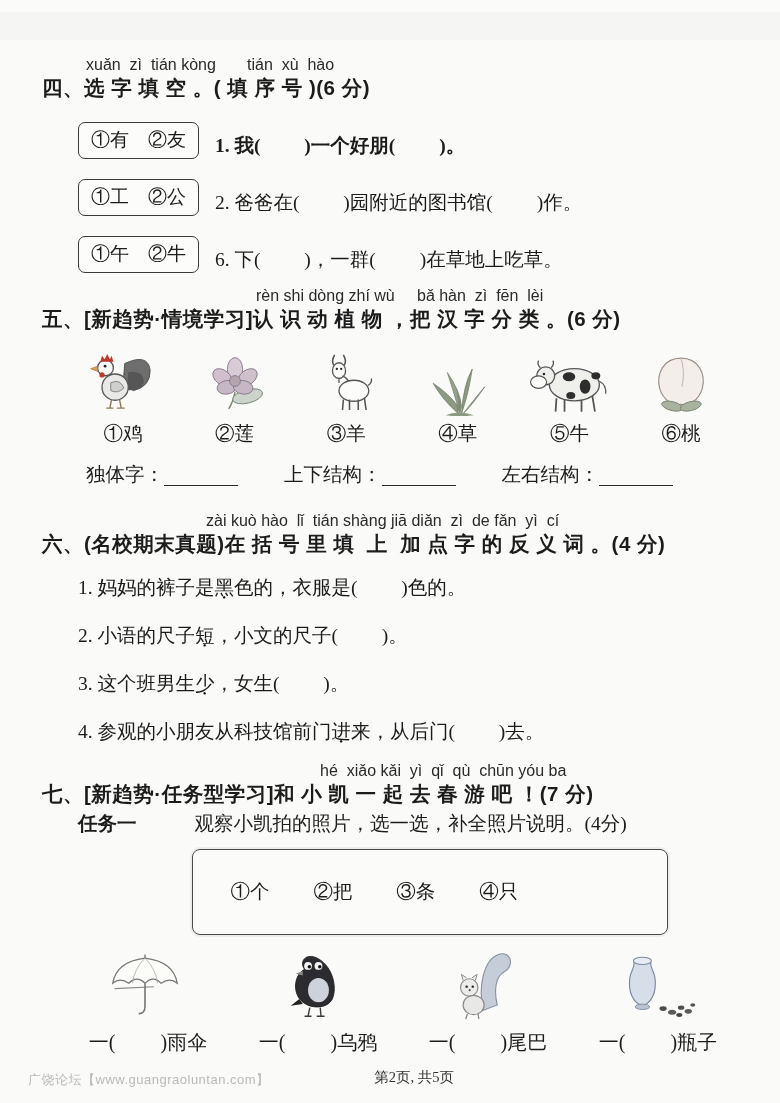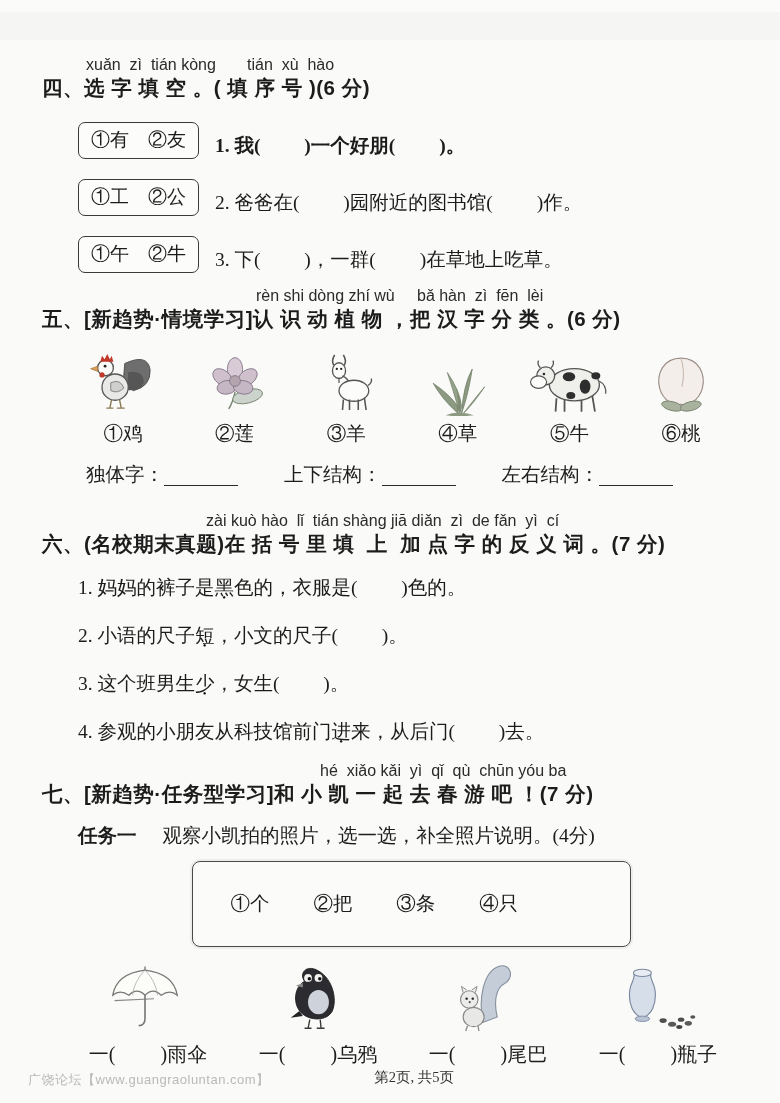--- a/index.html
+++ b/index.html
@@ -50,25 +50,25 @@
 
   
   .q6 { margin:16px 0 0 36px; font-size:19.5px; line-height:28px; }
   .dotchar { position:relative; display:inline-block; font-size:19.5px; }
   .dotchar::after {
     content:"•"; position:absolute; left:50%; transform:translateX(-50%);
     bottom:-0.85em; font-size:0.55em; color:#111;
   }
 
   
-  .taskline { display:flex; margin:14px 0 0 36px; }
+  .taskline { display:flex; margin:2px 0 0 36px;gap:32px; }
   .tasklabel { font-weight:bold; font-size:19.5px; white-space:pre; }
   .tasktext { font-size:19.5px; white-space:pre-wrap; margin-left:26px; }
   .optbox-wide {
-    margin:12px 0 0 150px; width:439px;
+    margin:12px 0 0 150px; width:476px;
     border:1.6px solid #4a4a4a; border-radius:8px;
     padding:6px 0 7px 18px; font-size:19.5px; white-space:pre;
     background:rgba(255,255,255,.3);
     box-shadow:0 0 0 2px rgba(200,200,200,.25);
   }
   .figrow2 { display:flex; margin:8px 0 0 18px; width:680px; }
   .figcol2 { width:170px; text-align:center; }
   .fig2 { height:80px; display:flex; align-items:flex-end; justify-content:center; }
   .figlabel2 { font-size:20px; margin-top:6px; white-space:pre; text-align:center; padding-left:6px; }
 
@@ -98,21 +98,21 @@
   <div class="qrow">
     <span class="optbox"><span>①有　②友</span></span>
     <span class="txt bold-num">1. 我(　　 )一个好朋(　　 )。</span>
   </div>
   <div class="qrow">
     <span class="optbox"><span>①工　②公</span></span>
     <span class="txt">2. 爸爸在(　　 )园附近的图书馆(　　 )作。</span>
   </div>
   <div class="qrow">
     <span class="optbox"><span>①午　②牛</span></span>
-    <span class="txt">3. 下(　　 )，一群(　　 )在草地上吃草。</span>
+    <span class="txt">6. 下(　　 )，一群(　　 )在草地上吃草。</span>
   </div>
 
   <div style="margin-top:14px">
     <div class="pinyin" style="padding-left:214px">rèn shi dòng zhí wù     bǎ hàn  zì  fēn  lèi</div>
     <div class="sec-title">五、[新趋势·情境学习]认 识 动 植 物 ，把 汉 字 分 类 。(6 分)</div>
   </div>
 
   <div class="figrow">
     <div class="figcol">
       <div class="fig">
@@ -216,21 +216,21 @@
         <span class="blankline"></span>
     </span>
     <span class="blankgroup">
       <span class="txt">左右结构：</span>
         <span class="blankline"></span>
     </span>
   </div>
 
   <div style="margin-top:24px">
     <div class="pinyin" style="padding-left:164px">zài kuò hào  lǐ  tián shàng jiā diǎn  zì  de fǎn  yì  cí</div>
-    <div class="sec-title">六、(名校期末真题)在 括 号 里 填  上  加 点 字 的 反 义 词 。(7 分)</div>
+    <div class="sec-title">六、(名校期末真题)在 括 号 里 填  上  加 点 字 的 反 义 词 。(4 分)</div>
   </div>
 
   <div class="q6"><span class="txt">1. 妈妈的裤子是</span><span class="dotchar">黑</span><span class="txt">色的，衣服是(　　 )色的。</span></div>
   <div class="q6" style="margin-top:20px"><span class="txt">2. 小语的尺子</span><span class="dotchar">短</span><span class="txt">，小文的尺子(　　 )。</span></div>
   <div class="q6" style="margin-top:20px"><span class="txt">3. 这个班男生</span><span class="dotchar">少</span><span class="txt">，女生(　　 )。</span></div>
   <div class="q6" style="margin-top:20px"><span class="txt">4. 参观的小朋友从科技馆前门</span><span class="dotchar">进</span><span class="txt">来，从后门(　　 )去。</span></div>
 
   <div style="margin-top:16px">
     <div class="pinyin" style="padding-left:278px">hé  xiǎo kǎi  yì  qǐ  qù  chūn yóu ba</div>
     <div class="sec-title">七、[新趋势·任务型学习]和 小 凯 一 起 去 春 游 吧 ！(7 分)</div>

